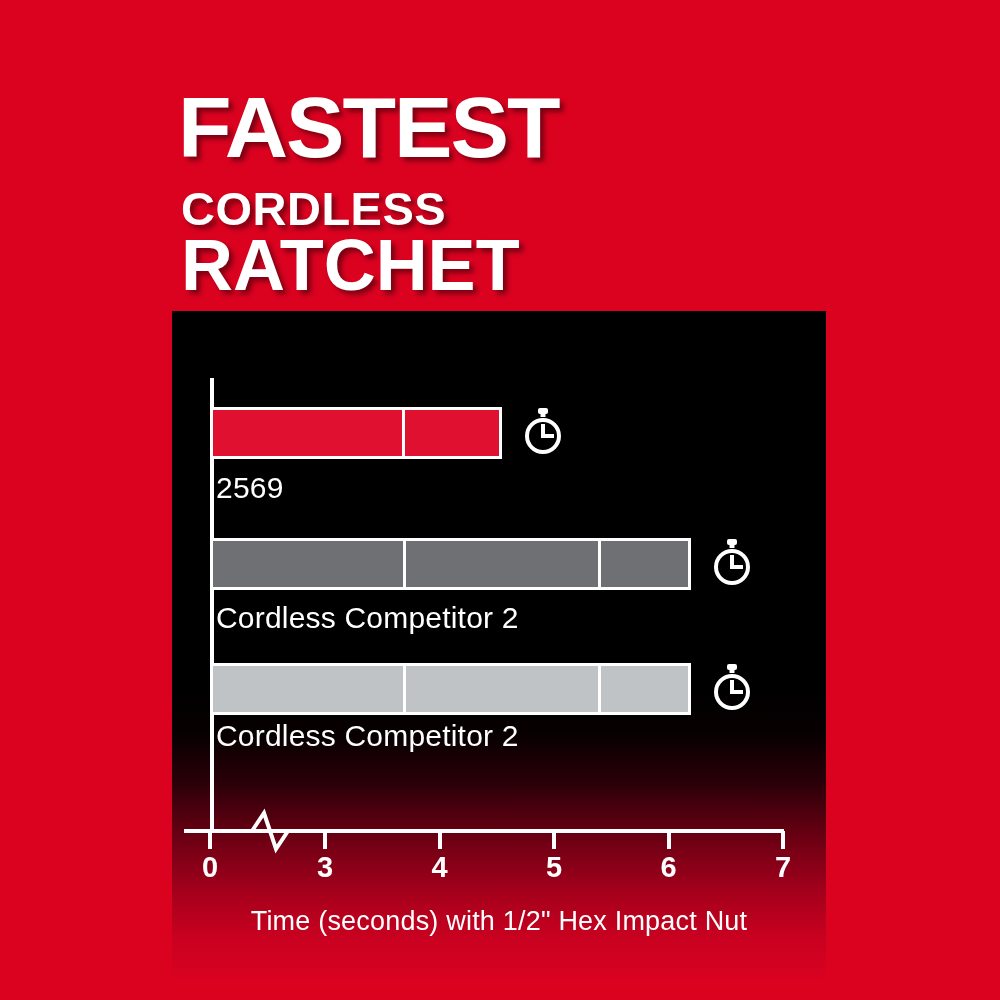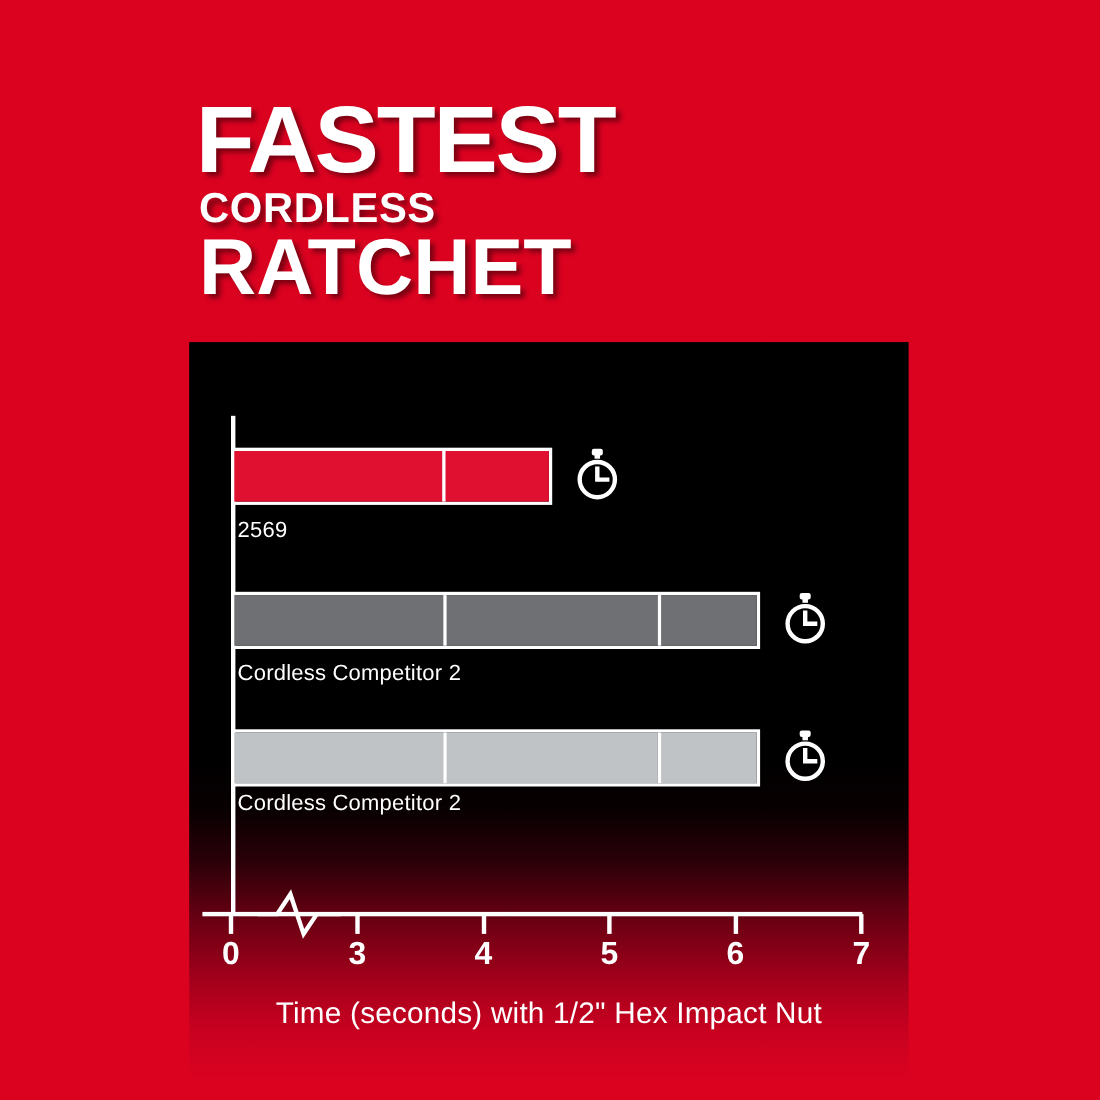--- a/index.html
+++ b/index.html
@@ -26,23 +26,23 @@
     text-shadow:4px 4px 5px rgba(0,0,0,.45);
     line-height:0.92;
   }
   .hl-1 {
     font-size:86px;
     letter-spacing:-2px;
     transform:scaleX(1.02);
     transform-origin:left center;
   }
   .hl-2 {
-    font-size:38px;
+    font-size:47px;
     letter-spacing:0.5px;
-    margin-top:6px;
+    margin-top:20px;
     margin-left:3px;
   }
   .hl-3 {
     font-size:72px;
     letter-spacing:0px;
     margin-top:2px;
     margin-left:3px;
   }
 
   
@@ -112,21 +112,21 @@
     border:3px solid #ffffff;
     display:flex;
   }
   .seg { height:100%; }
   .seg + .seg { border-left:3px solid #ffffff; }
 
   .bar-label {
     position:absolute;
     left:44px;
     color:#ffffff;
-    font-size:20px;
+    font-size:30px;
     font-weight:normal;
     letter-spacing:0.2px;
     white-space:nowrap;
   }
 
   
   .watch {
     position:absolute;
     width:50px; height:50px;
   }

